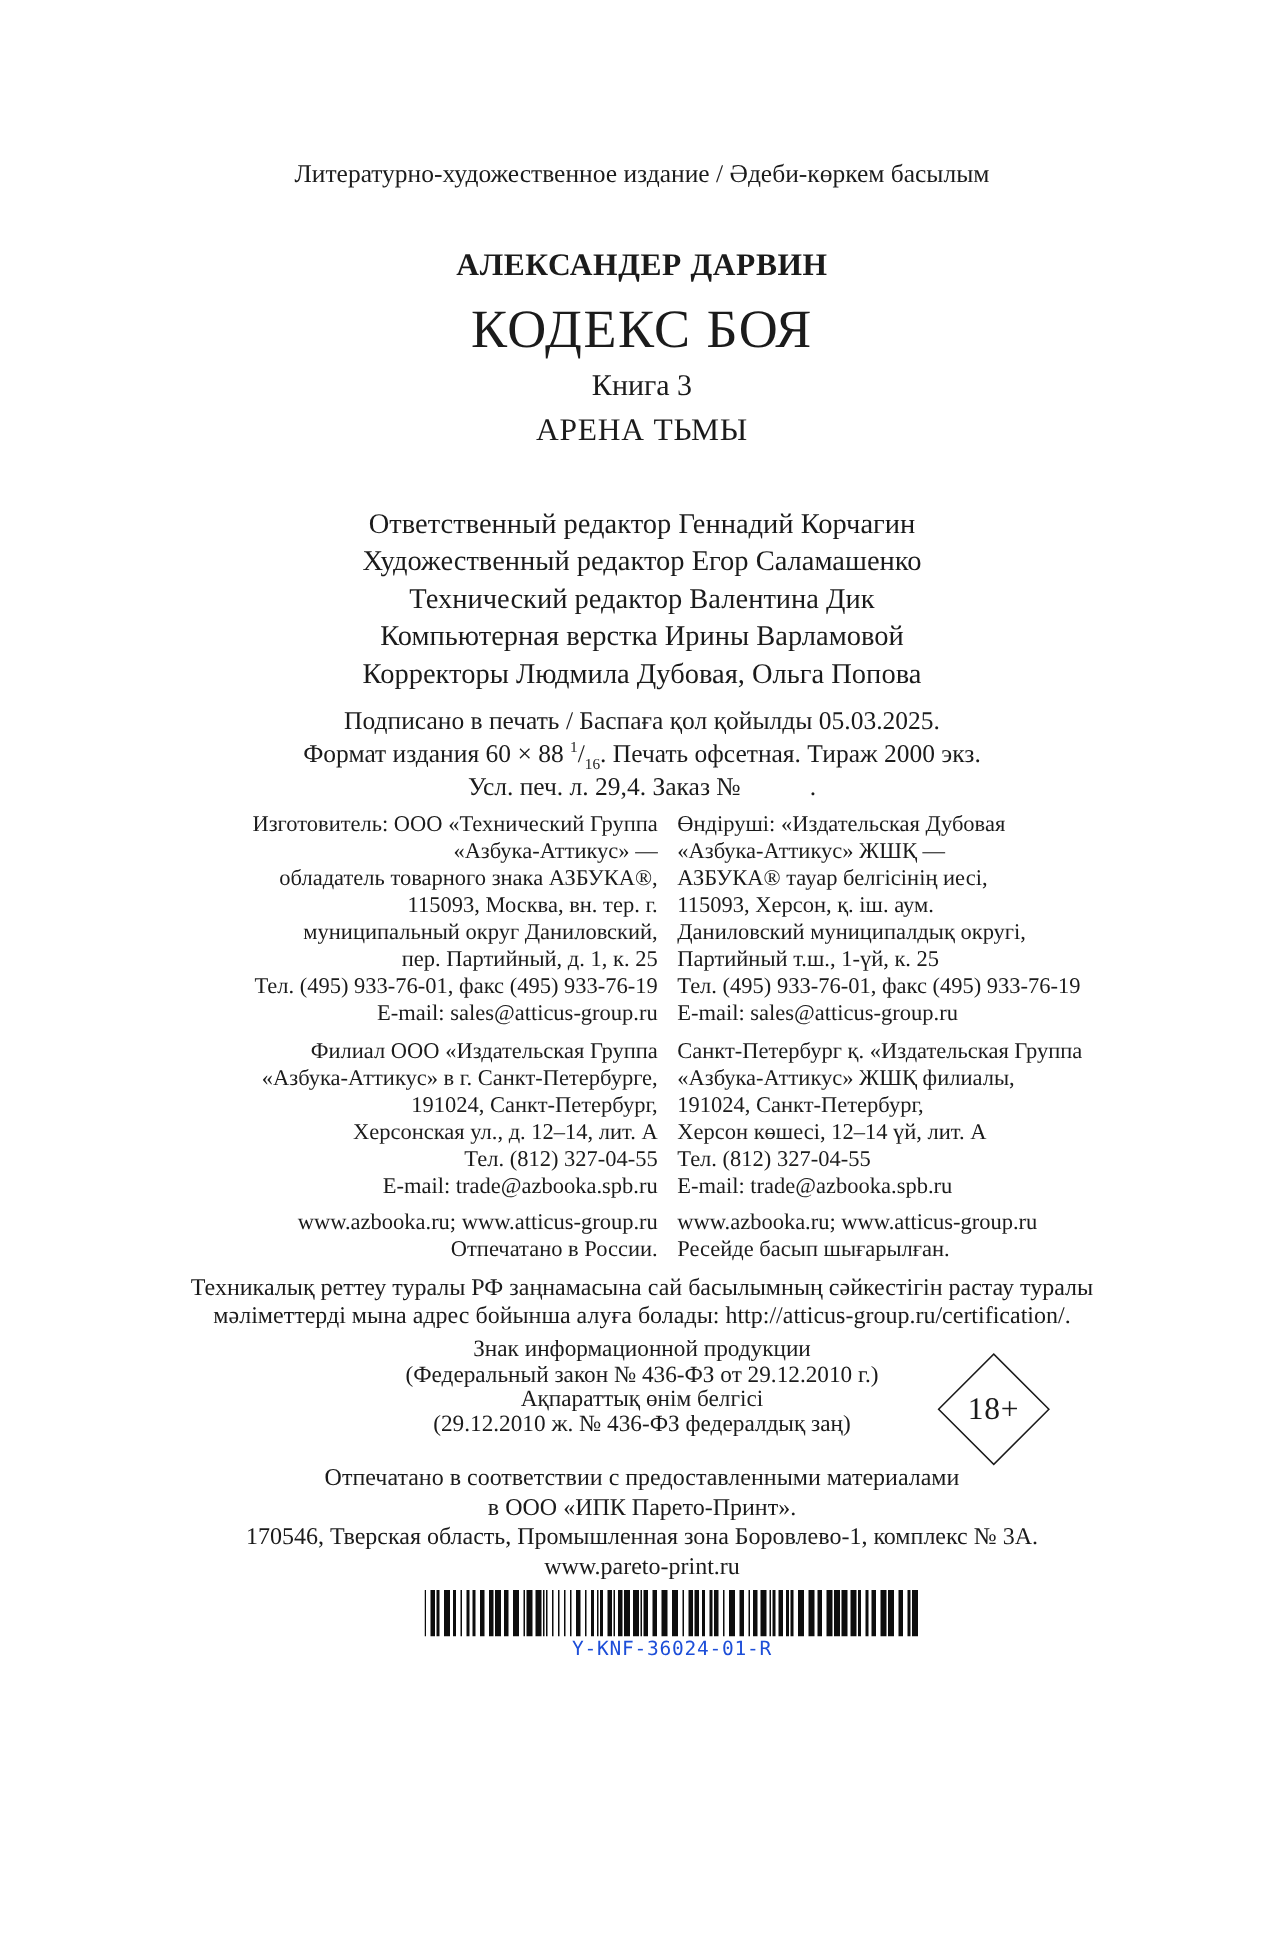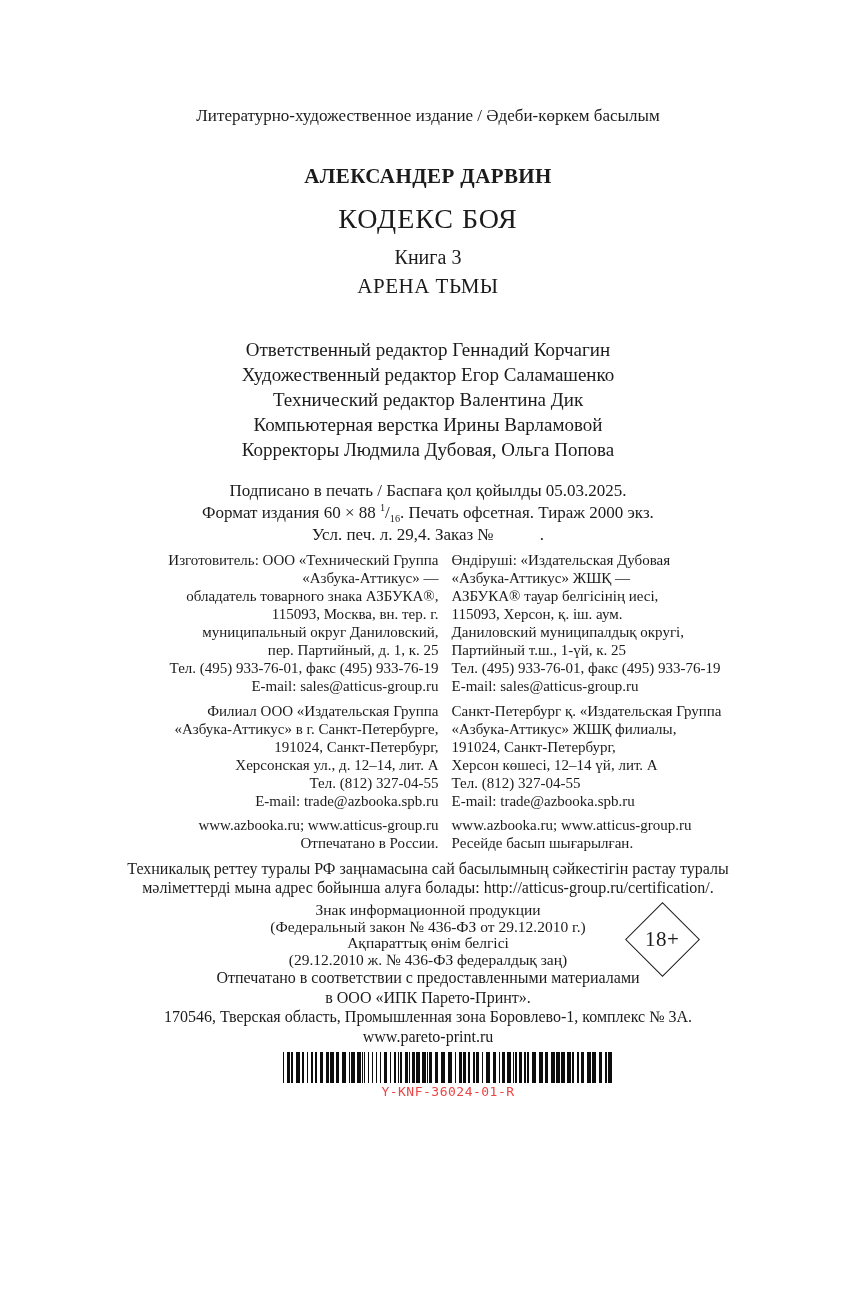--- a/index.html
+++ b/index.html
@@ -6,27 +6,27 @@
   body {
     width: 856px; height: 1299px;
     font-family: "Liberation Serif", "DejaVu Serif", serif;
     color: #1b1b1b;
     -webkit-font-smoothing: antialiased;
   }
   .page { position: relative; width: 856px; height: 1299px; padding-top: 106px; box-sizing: border-box; overflow: hidden; }
 
   .edition   { font-size: 17px; line-height: 20px; text-align: center; }
   .author    { margin-top: 38px; font-size: 21px; line-height: 24px; text-align: center; letter-spacing: 0.4px; font-weight: bold; }
-  .title     { margin-top: 13px; font-size: 28px; line-height: 36px; text-align: center; letter-spacing: 1px; }
+  .title     { margin-top: 13px; font-size: 36px; line-height: 36px; text-align: center; letter-spacing: 1px; }
   .booknum   { margin-top: 9px; font-size: 20px; line-height: 23px; text-align: center; }
   .subtitle  { margin-top: 5px; font-size: 21px; line-height: 24px; text-align: center; letter-spacing: 0.5px; }
 
   .credits   { margin-top: 39px; font-size: 19px; line-height: 25px; text-align: center; }
 
-  .printinfo { margin-top: 18px; font-size: 17px; line-height: 22px; text-align: center; }
+  .printinfo { margin-top: 8px; font-size: 17px; line-height: 22px; text-align: center; }
   .printinfo sup { font-size: 0.6em; vertical-align: super; line-height: 0; }
   .printinfo sub { font-size: 0.6em; vertical-align: sub; line-height: 0; }
   .order-gap { display: inline-block; width: 46px; }
 
   .pub-cols  { margin-top: 5px; display: flex; justify-content: center; gap: 13px; font-size: 15px; line-height: 18px; transform: translateX(17px); }
   .pub-col   { width: 296px; }
   .pub-col.ru { text-align: right; }
   .pub-col.kz { text-align: left; }
   .pub-block + .pub-block { margin-top: 7px; }
   .pub-block.web { margin-top: 6px; }
@@ -38,29 +38,29 @@
   .age-diamond {
     position: absolute; left: 636px; top: 913px;
     width: 51px; height: 51px;
     border: 1.6px solid #1b1b1b;
     transform: rotate(45deg);
     display: flex; align-items: center; justify-content: center;
     background: #fff;
   }
   .age-diamond span { transform: rotate(-45deg); font-size: 21px; letter-spacing: 0.5px; }
 
-  .printhouse { margin-top: 0; font-size: 16px; line-height: 19.5px; text-align: center; }
+  .printhouse { margin-top: 18px; font-size: 16px; line-height: 19.5px; text-align: center; }
 
   .barcode-wrap { margin-top: 6px; display: flex; flex-direction: column; align-items: center; transform: translateX(20px); }
   .barcode-bars { display: flex; align-items: stretch; width: 330px; height: 31px; overflow: hidden; }
   .barcode-bars i { display: block; background: #0d0d0d; height: 100%; flex: 0 0 auto; }
   .barcode-text {
     margin-top: 1px;
     font-family: "DejaVu Sans Mono", "Liberation Mono", monospace;
-    font-size: 13px; letter-spacing: 0.5px; color: #ef4444;
+    font-size: 13px; letter-spacing: 0.5px; color: #1d4ed8;
   }
 </style>
 </head>
 <body>
 
 <div class="page">
 
   <div class="edition">Литературно-художественное издание / Әдеби-көркем басылым</div>
 
   <div class="author">АЛЕКСАНДЕР ДАРВИН</div>

